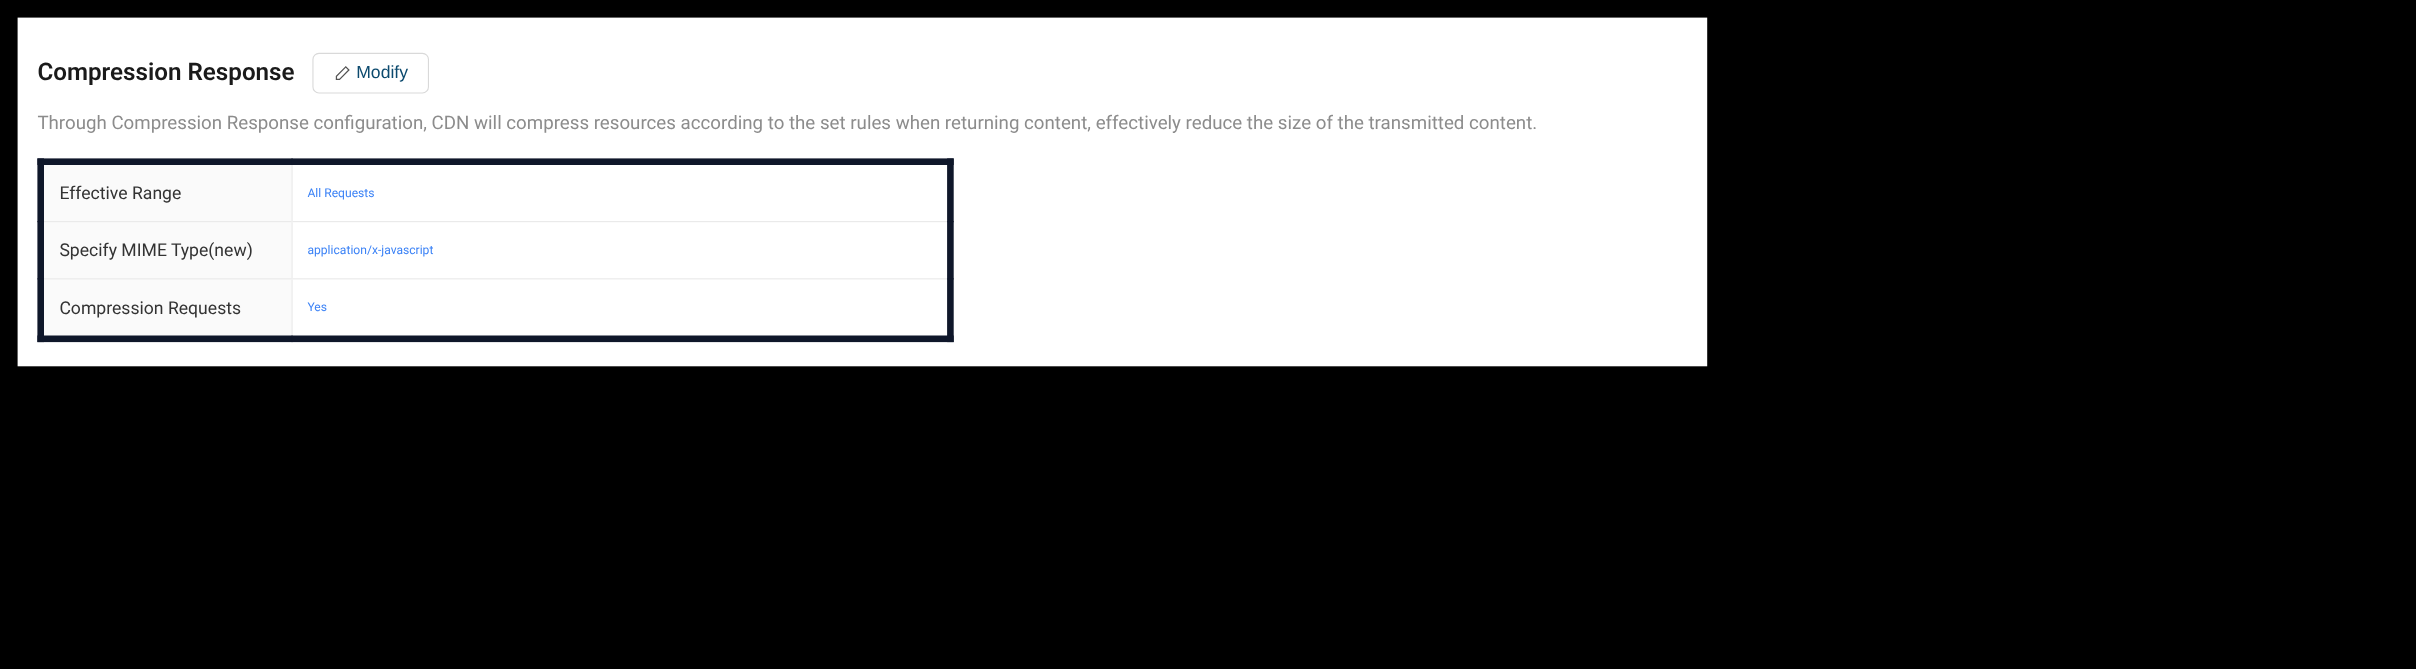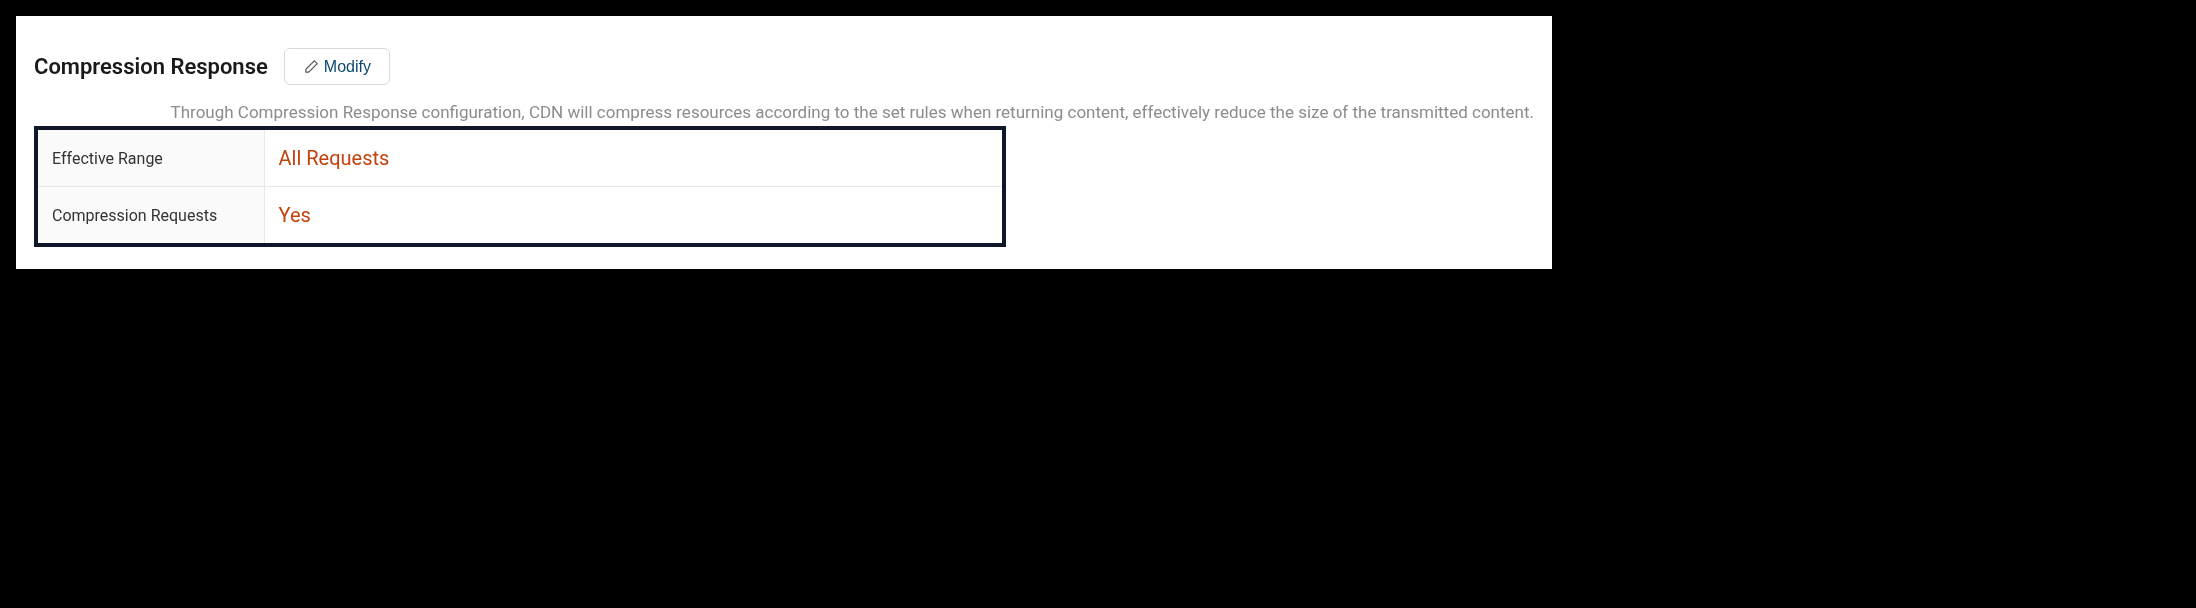--- a/index.html
+++ b/index.html
@@ -45,26 +45,26 @@
       width: 17px;
       height: 17px;
       stroke: #555;
       fill: none;
       stroke-width: 1.6;
     }
     .description {
       color: #8c8c8c;
       font-size: 17px;
       line-height: 1.6;
-      text-align: right;
+      margin-bottom: 18px;
     }
     .config-table {
-      border: 4px solid #0f172a;
+      border: 6px solid #0f172a;
       border-collapse: collapse;
-      width: 972px;
+      width: 833px;
       max-width: 100%;
     }
     .config-table tr {
       border-bottom: 1px solid #e8e8e8;
     }
     .config-table tr:last-child {
       border-bottom: none;
     }
     .config-table th {
       background: #fafafa;
@@ -72,22 +72,22 @@
       font-weight: 400;
       color: #333;
       padding: 16px 14px;
       width: 228px;
       font-size: 16px;
       border-right: 1px solid #e8e8e8;
       vertical-align: middle;
     }
     .config-table td {
       padding: 16px 14px;
-      color: #c2410c;
-      font-size: 20px;
+      color: #3b82f6;
+      font-size: 11px;
       vertical-align: middle;
     }
   </style>
 </head>
 <body>
 
 <div class="panel">
   <div class="header-row">
     <div class="section-title">Compression Response</div>
     <button class="btn">
@@ -98,18 +98,22 @@
     </button>
   </div>
   <div class="description">Through Compression Response configuration, CDN will compress resources according to the set rules when returning content, effectively reduce the size of the transmitted content.</div>
   <table class="config-table">
     <tbody>
       <tr>
         <th>Effective Range</th>
         <td>All Requests</td>
       </tr>
       <tr>
+        <th>Specify MIME Type(new)</th>
+        <td>application/x-javascript</td>
+      </tr>
+      <tr>
         <th>Compression Requests</th>
         <td>Yes</td>
       </tr>
     </tbody>
   </table>
 </div>
 
 </body></html>

